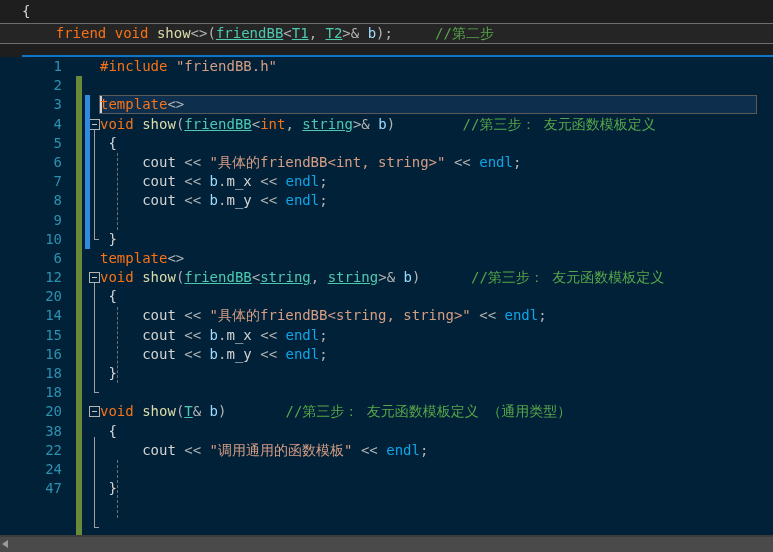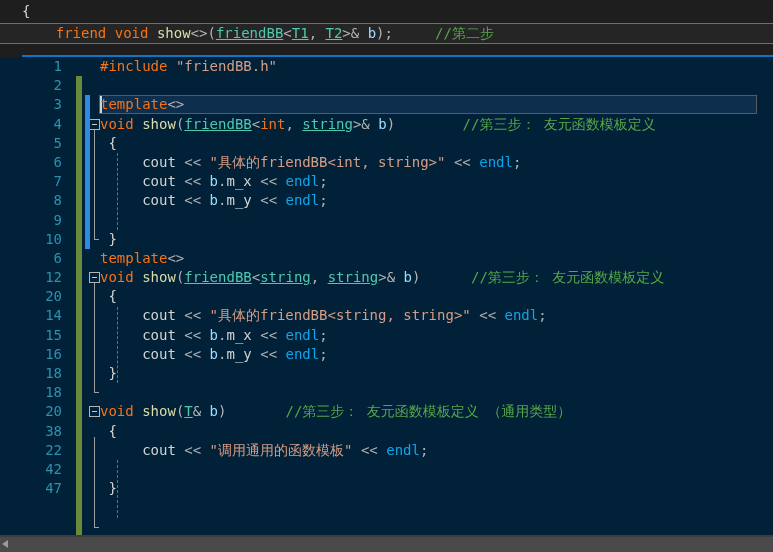--- a/index.html
+++ b/index.html
@@ -229,21 +229,21 @@
         <div class="code-row"><div class="lnum">12</div><div class="code-text"><span class="kw">void</span><span class="plain"> </span><span class="fn">show</span><span class="op">(</span><span class="typ">friendBB</span><span class="op">&lt;</span><span class="typ">string</span><span class="op">, </span><span class="typ">string</span><span class="op">&gt;&amp; </span><span class="var">b</span><span class="op">)</span><span class="plain">      </span><span class="cmt">//第三步： 友元函数模板定义</span></div><div class="fold" style="top: 4px;"></div></div>
         <div class="code-row"><div class="lnum">20</div><div class="code-text"><span class="plain"> {</span></div></div>
         <div class="code-row"><div class="lnum">14</div><div class="code-text"><span class="plain">     </span><span class="plain">cout</span><span class="plain"> </span><span class="op">&lt;&lt;</span><span class="plain"> </span><span class="str">"具体的friendBB&lt;string, string&gt;"</span><span class="plain"> </span><span class="op">&lt;&lt;</span><span class="plain"> </span><span class="mem">endl</span><span class="op">;</span></div></div>
         <div class="code-row"><div class="lnum">15</div><div class="code-text"><span class="plain">     </span><span class="plain">cout</span><span class="plain"> </span><span class="op">&lt;&lt;</span><span class="plain"> </span><span class="var">b</span><span class="op">.</span><span class="plain">m_x</span><span class="plain"> </span><span class="op">&lt;&lt;</span><span class="plain"> </span><span class="mem">endl</span><span class="op">;</span></div></div>
         <div class="code-row"><div class="lnum">16</div><div class="code-text"><span class="plain">     </span><span class="plain">cout</span><span class="plain"> </span><span class="op">&lt;&lt;</span><span class="plain"> </span><span class="var">b</span><span class="op">.</span><span class="plain">m_y</span><span class="plain"> </span><span class="op">&lt;&lt;</span><span class="plain"> </span><span class="mem">endl</span><span class="op">;</span></div></div>
         <div class="code-row"><div class="lnum">18</div><div class="code-text"><span class="plain"> }</span></div></div>
         <div class="code-row"><div class="lnum">18</div></div>
         <div class="code-row"><div class="lnum">20</div><div class="code-text"><span class="kw">void</span><span class="plain"> </span><span class="fn">show</span><span class="op">(</span><span class="typ">T</span><span class="op">&amp; </span><span class="var">b</span><span class="op">)</span><span class="plain">       </span><span class="cmt">//第三步： 友元函数模板定义 （通用类型）</span></div><div class="fold" style="top: 4px;"></div></div>
         <div class="code-row"><div class="lnum">38</div><div class="code-text"><span class="plain"> {</span></div></div>
         <div class="code-row"><div class="lnum">22</div><div class="code-text"><span class="plain">     </span><span class="plain">cout</span><span class="plain"> </span><span class="op">&lt;&lt;</span><span class="plain"> </span><span class="str">"调用通用的函数模板"</span><span class="plain"> </span><span class="op">&lt;&lt;</span><span class="plain"> </span><span class="mem">endl</span><span class="op">;</span></div></div>
-        <div class="code-row"><div class="lnum">42</div><div class="code-text"></div></div>
+        <div class="code-row"><div class="lnum">24</div><div class="code-text"></div></div>
         <div class="code-row"><div class="lnum">47</div><div class="code-text"><span class="plain"> }</span></div></div>
       </div>
   <div class="chgbar" style="top: 19.2px; height: 460.8px;"></div>
       <div class="editbar" style="top: 38.4px; height: 153.6px;"></div>
       <div class="foldline end" style="top: 72.6px; height: 110.2px;"></div>
       <div class="iguide" style="left: 117px; top: 96px; height: 76.8px;"></div>
       <div class="foldline end" style="top: 226.2px; height: 110.2px;"></div>
       <div class="iguide" style="left: 117px; top: 249.6px; height: 76.8px;"></div>
       <div class="foldline end" style="top: 379.8px; height: 91px;"></div>
       <div class="iguide" style="left: 117px; top: 403.2px; height: 57.6px;"></div>

